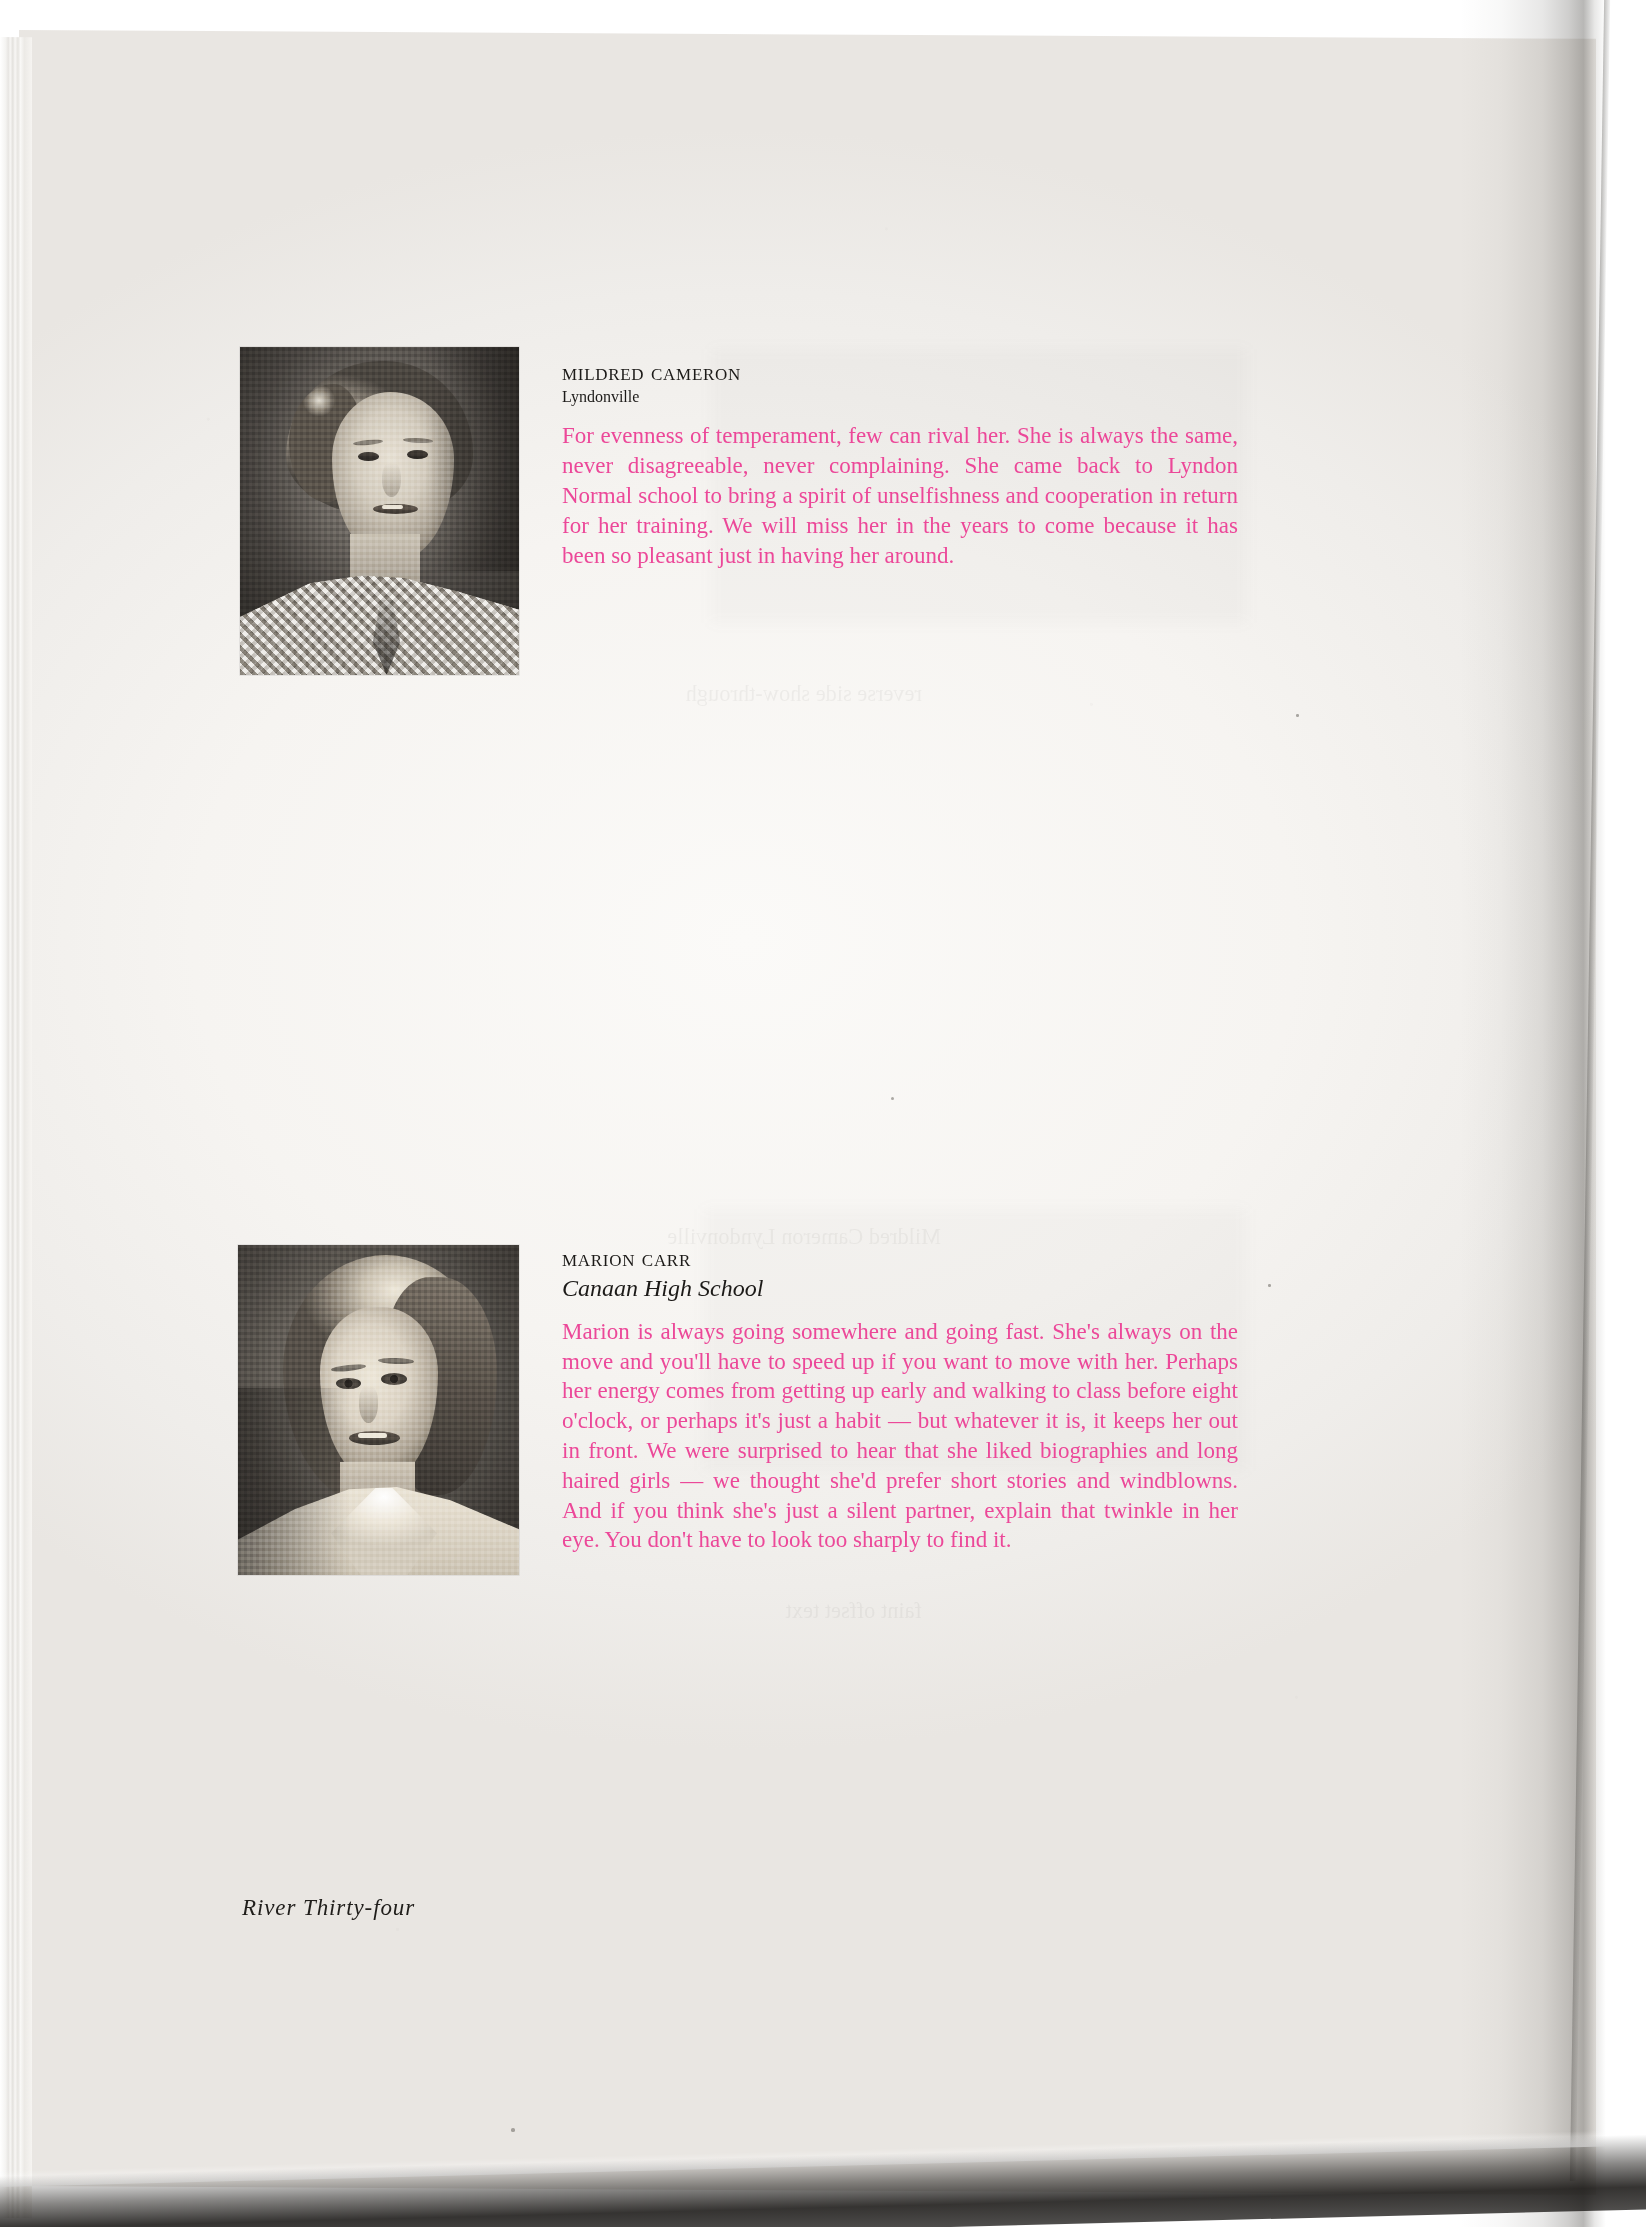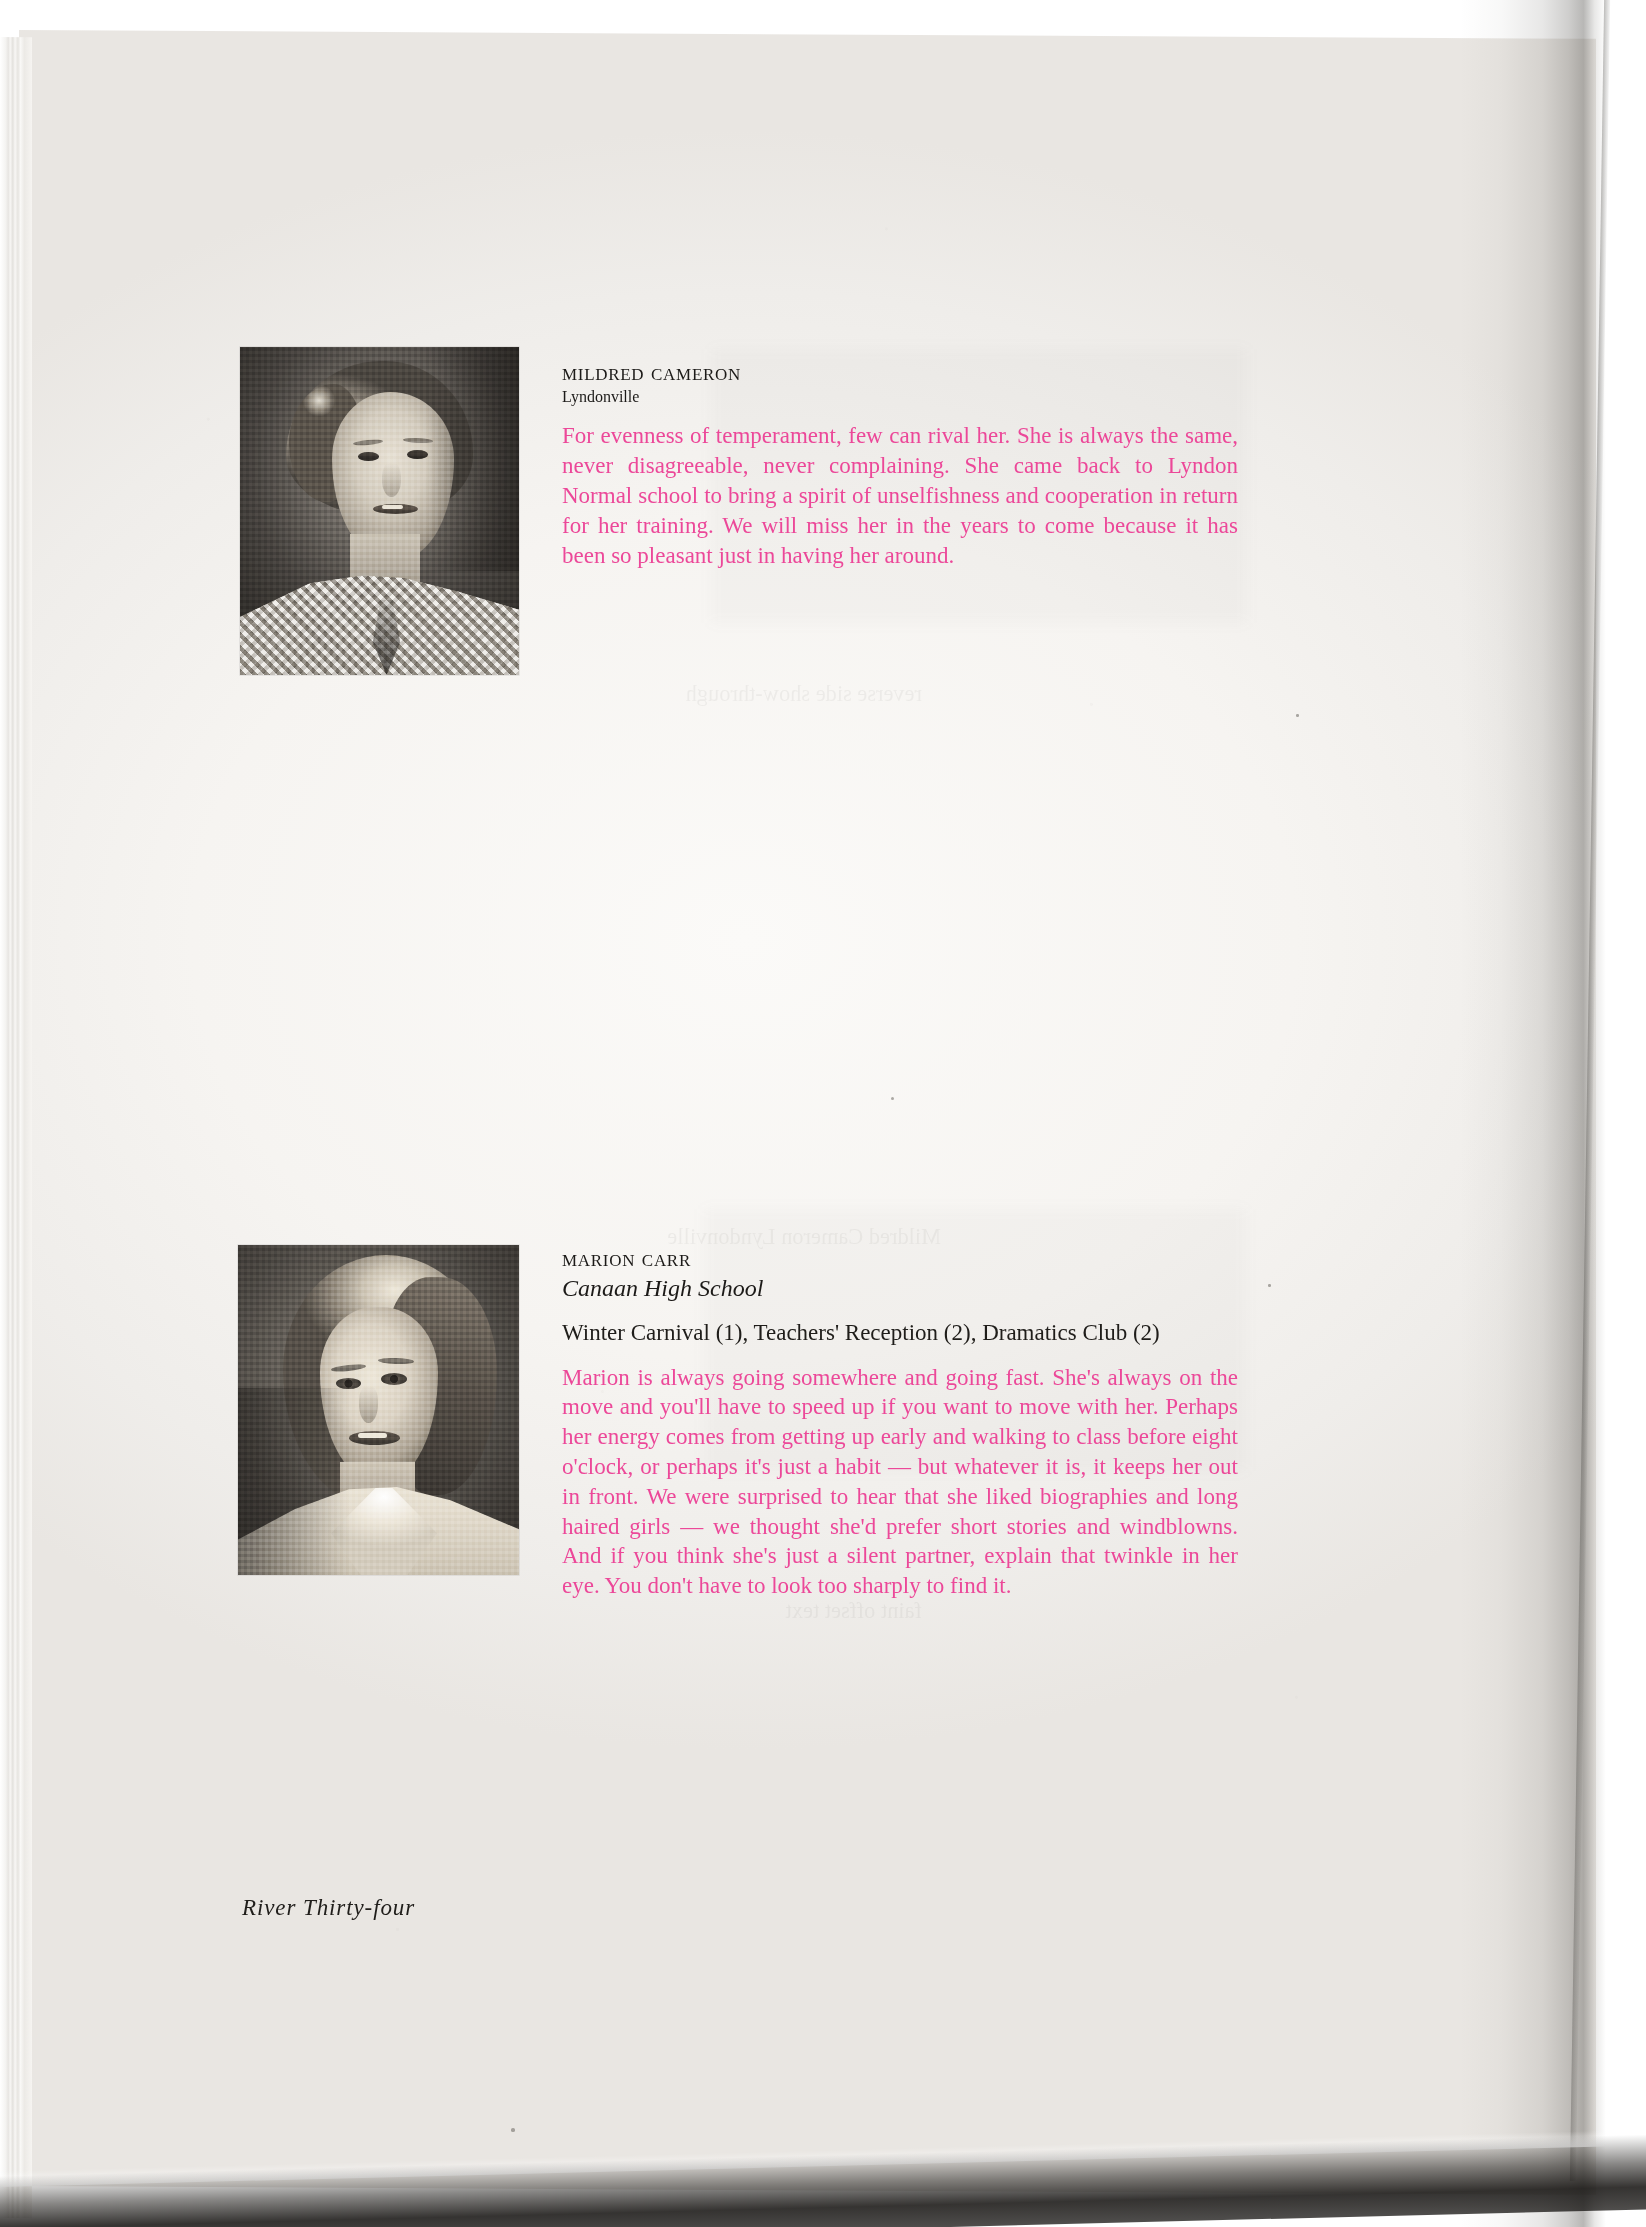--- a/index.html
+++ b/index.html
@@ -417,21 +417,20 @@
         <div class="neck"></div>
         <div class="blouse"></div>
         <div class="collar"></div>
         <div class="shadow-left"></div>
         <div class="grain"></div>
       </div>
 
       <div class="textcol" style="top:1236px;margin-top:8px;">
         <div class="name">Marion Carr</div>
         <div class="school">Canaan High School</div>
-        <div class="activities">Winter Carnival (1), Teachers' Reception (2), Dramatics Club (2)</div>
         <div class="blurb last-loose">Marion is always going somewhere and going fast. She's always on the move and you'll have to speed up if you want to move with her. Perhaps her energy comes from getting up early and walking to class before eight o'clock, or perhaps it's just a habit — but whatever it is, it keeps her out in front. We were surprised to hear that she liked biographies and long haired girls — we thought she'd prefer short stories and windblowns. And if you think she's just a silent partner, explain that twinkle in her eye. You don't have to look too sharply to find it.</div>
       </div>
     </div>
 
     <div class="page-number">River Thirty-four</div>
 
     <div class="speck" style="left:891px; top:1097px; width:3.1px; height:3.1px;"></div>
     <div class="speck" style="left:1268px; top:1284px; width:2.5px; height:2.5px;"></div>
     <div class="speck" style="left:511px;  top:2128px; width:3.7px; height:3.7px;"></div>
     <div class="speck" style="left:1296px; top:714px; width:2.5px; height:2.5px;"></div>

